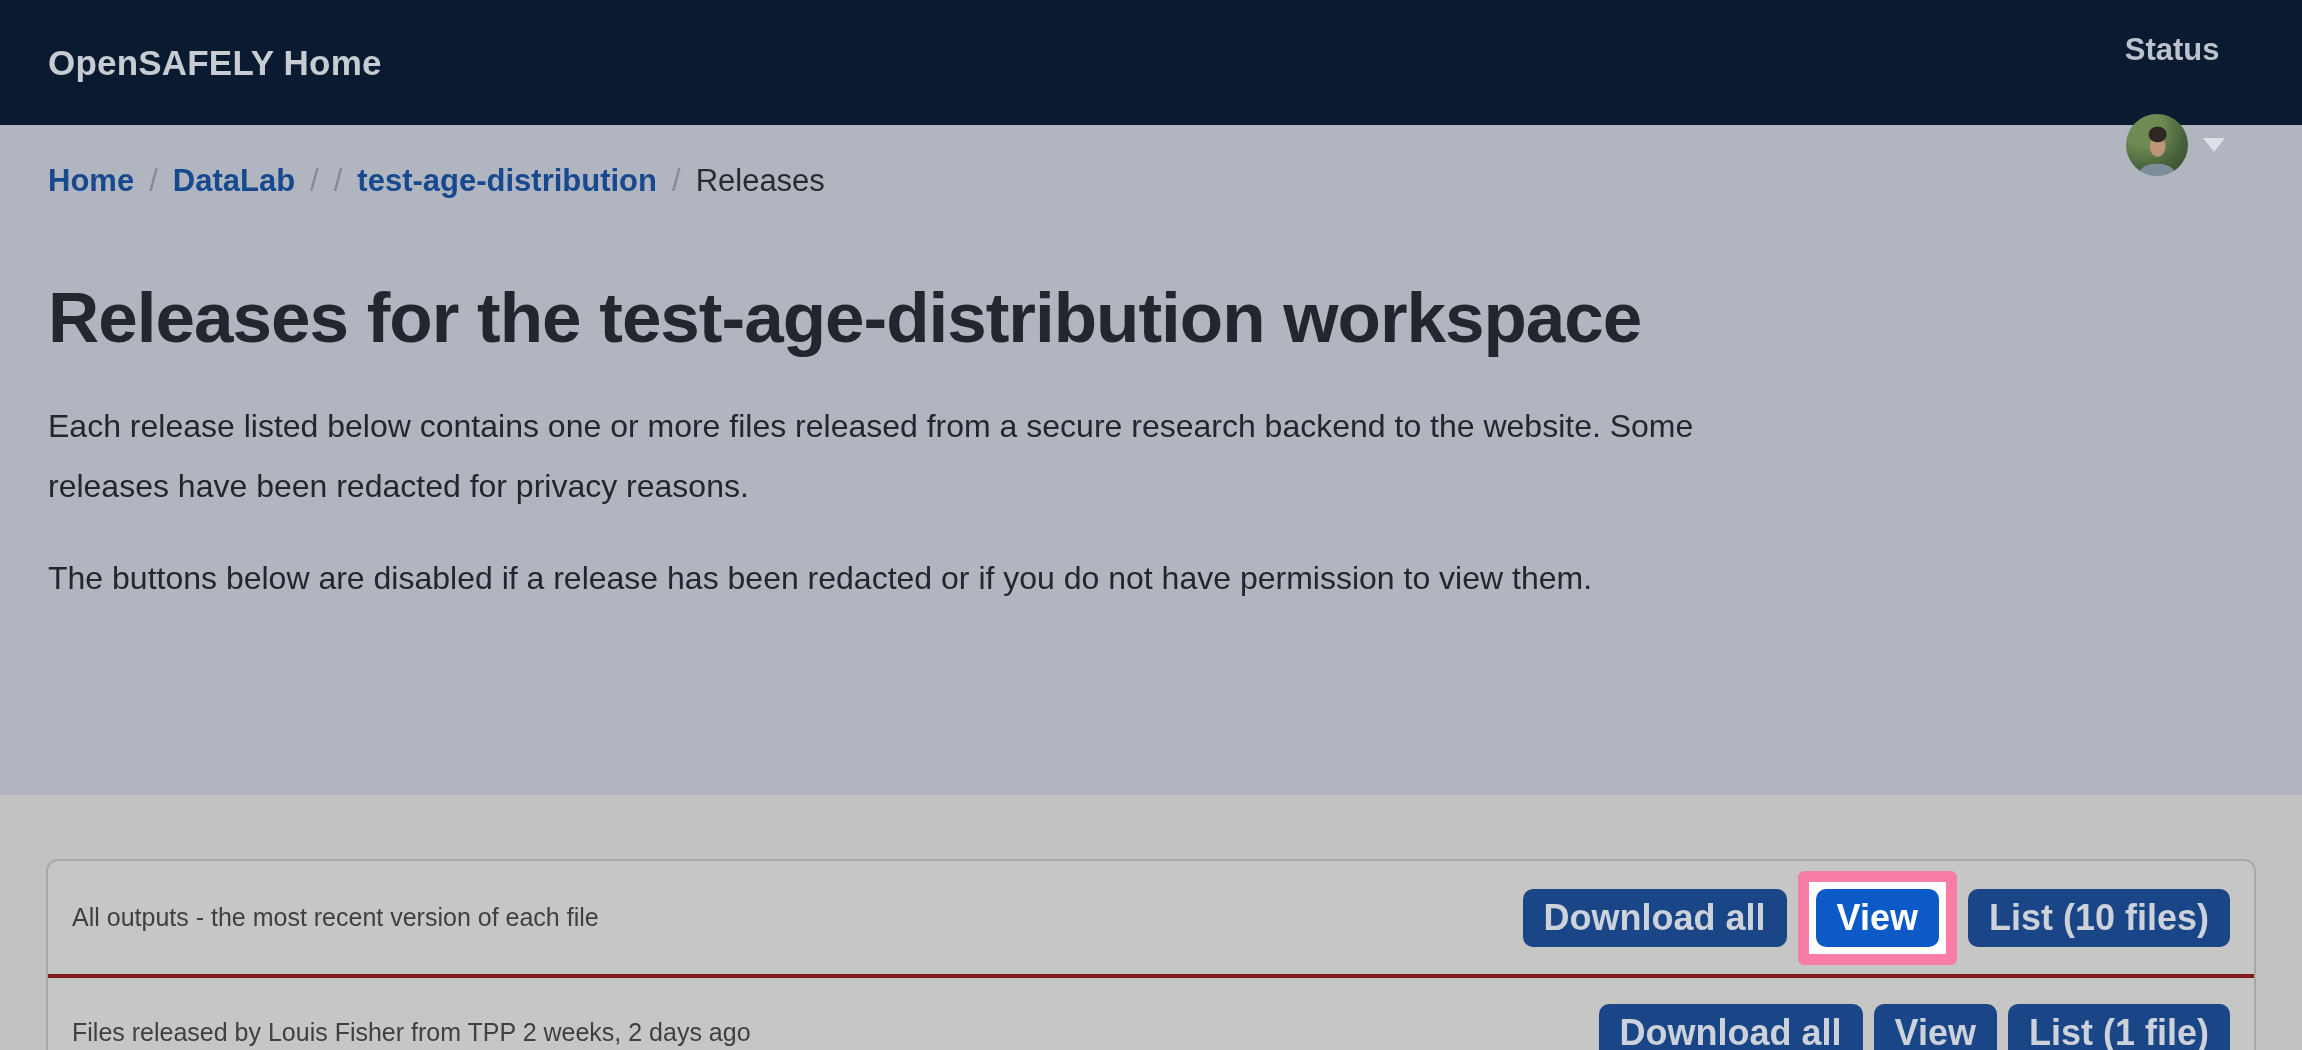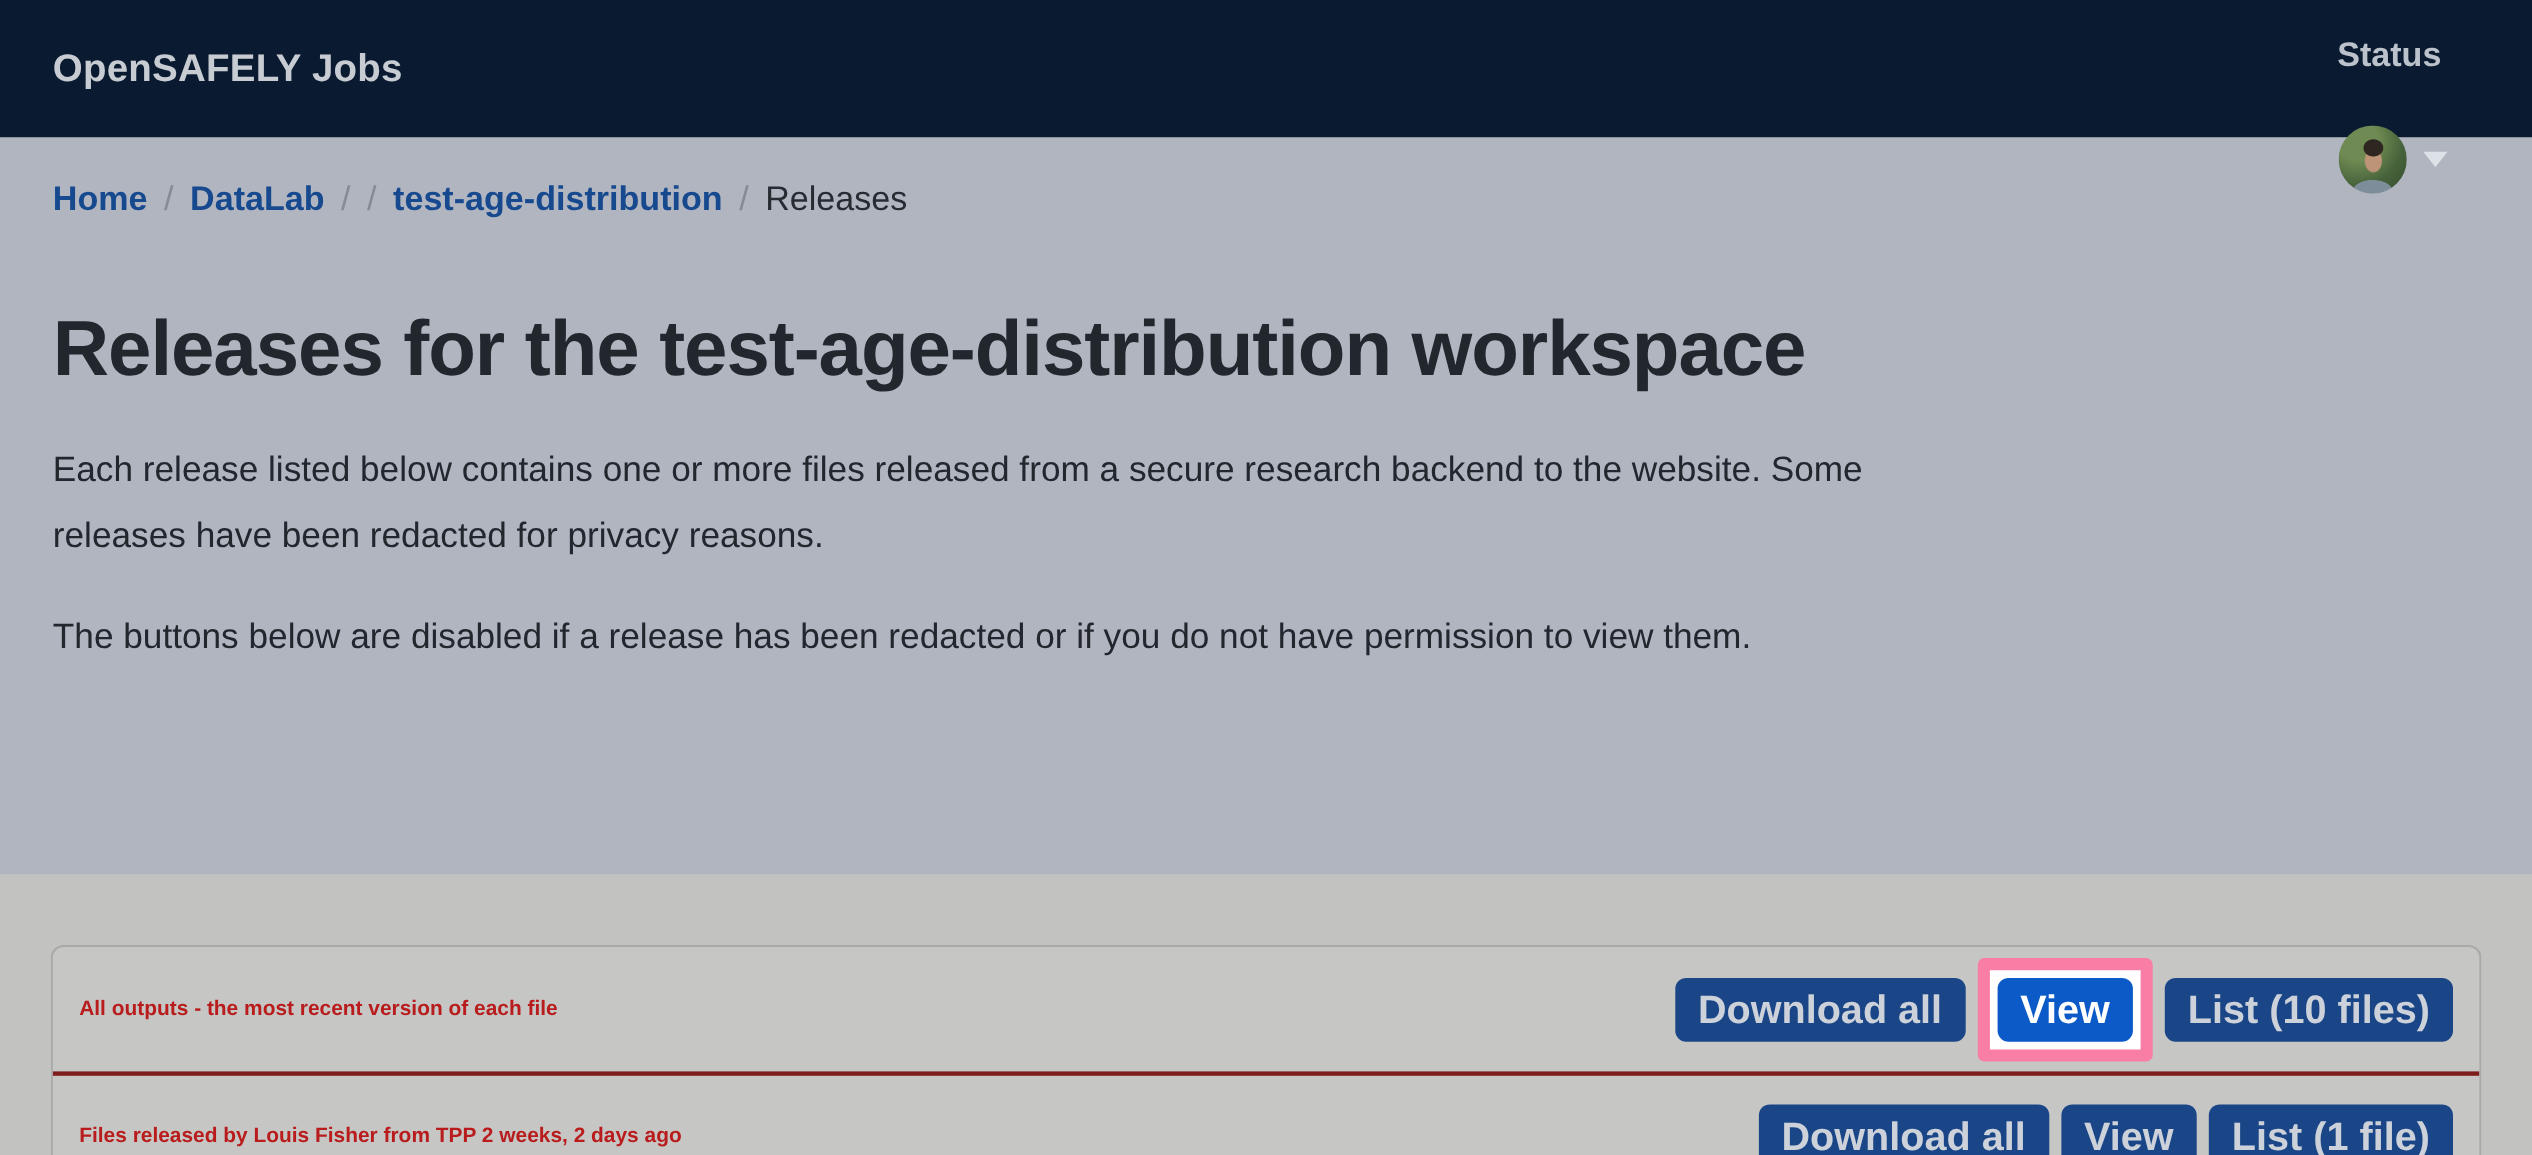--- a/index.html
+++ b/index.html
@@ -131,23 +131,23 @@
     overflow:hidden;
   }
   .row{
     height:113px;
     display:flex;
     align-items:center;
     padding:0 24px;
   }
   .row + .row{border-top:4px solid #7f1d1d;}
   .row-label{
-    font-size:19px;
-    font-weight:700;
-    color:#b91c1c;
+    font-size:25px;
+    font-weight:400;
+    color:#404040;
   }
   .row-actions{
     margin-left:auto;
     display:flex;
     align-items:center;
     gap:11px;
   }
   .btn{
     height:58px;
     padding:0 21px;
@@ -172,21 +172,21 @@
     background:#ffffff;
     padding:7px;
     border:11px solid var(--highlight-pink);
     border-radius:6px;
   }
 </style>
 </head>
 <body>
 
 <header class="topbar">
-  <a class="brand">OpenSAFELY Jobs</a>
+  <a class="brand">OpenSAFELY Home</a>
   <nav class="topnav">
     <a class="navlink">Event Log</a>
     <a class="navlink">Status</a>
     <div class="user-menu">
       <div class="avatar"></div>
       <div class="caret"></div>
     </div>
   </nav>
 </header>
 

